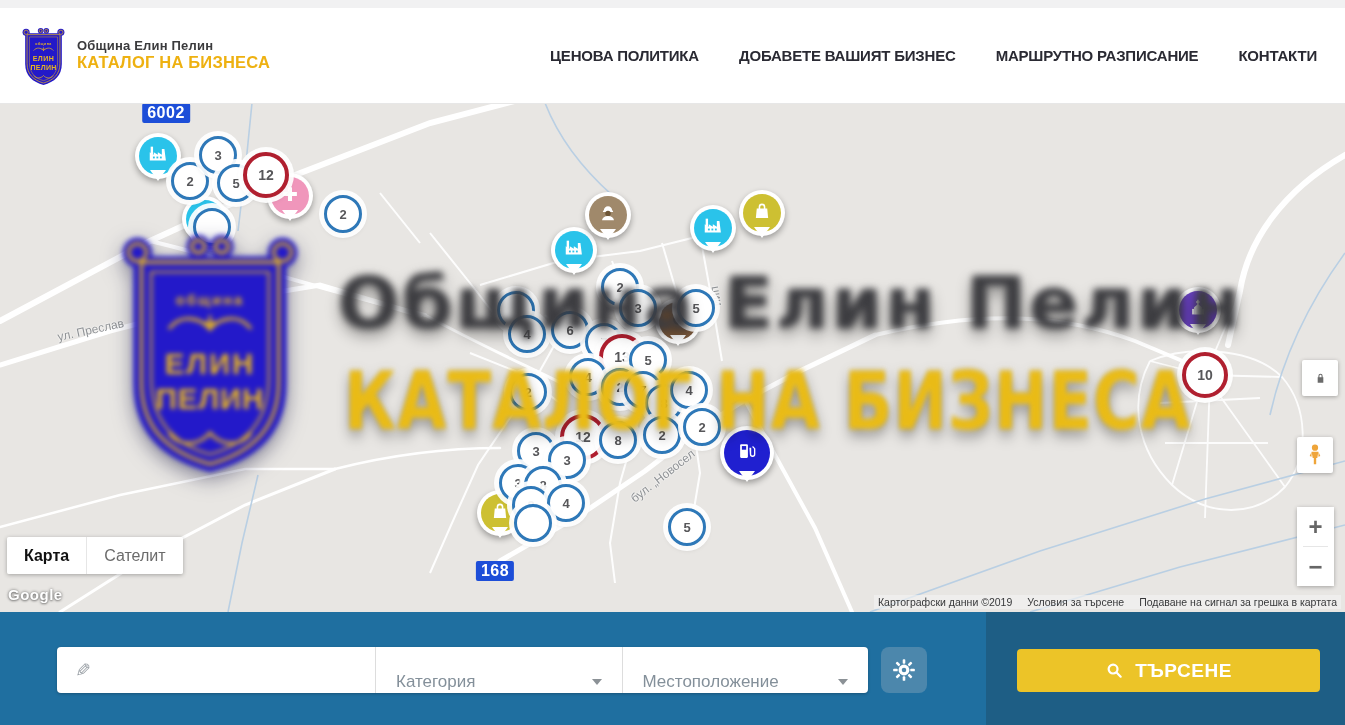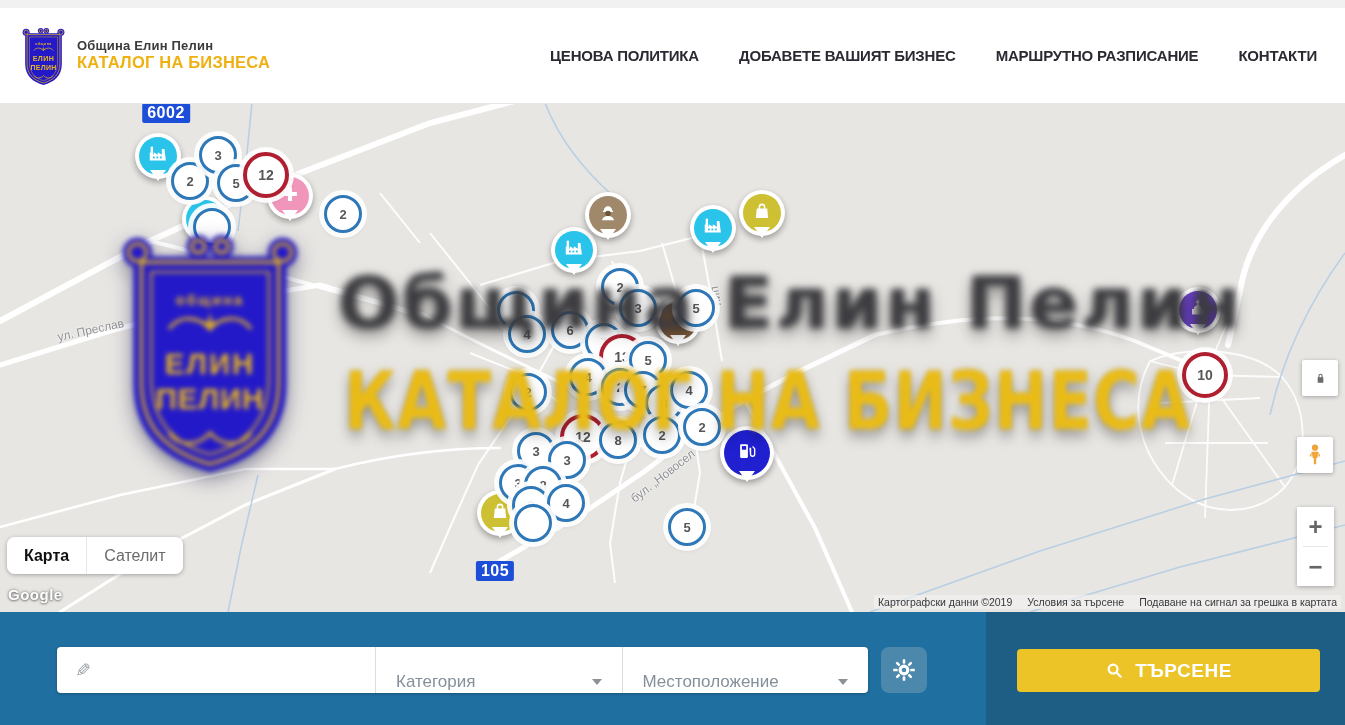--- a/index.html
+++ b/index.html
@@ -32,21 +32,21 @@
     display:flex;align-items:center;justify-content:center;font-size:13px;font-weight:bold;color:#57575a;cursor:pointer;}
   .cluster.red{width:38px;height:38px;border:4px solid #b01f2f;font-size:14px;}
 
   
   .wm{position:absolute;inset:0;z-index:6;pointer-events:none;}
   .wm-crest{position:absolute;left:112px;top:120px;width:196px;height:257px;filter:blur(2.6px) drop-shadow(0 7px 10px rgba(15,15,60,.5));}
   .wm-title{position:absolute;left:338px;top:158px;white-space:nowrap;font-family:"DejaVu Sans",sans-serif;font-weight:bold;font-size:72px;letter-spacing:3px;color:#3c3c40;filter:blur(3.6px) drop-shadow(0 6px 7px rgba(0,0,0,.45));}
   .wm-sub{position:absolute;left:344px;top:252px;white-space:nowrap;font-family:"DejaVu Sans",sans-serif;font-weight:bold;font-size:80px;letter-spacing:1px;color:#e9bb16;transform:scaleX(.8);transform-origin:left;filter:blur(2.8px) drop-shadow(0 6px 7px rgba(0,0,0,.4));}
 
   
-  .maptype{position:absolute;left:7px;top:434px;z-index:8;display:flex;box-shadow:0 1px 4px rgba(0,0,0,.3);border-radius:8px;overflow:hidden;}
+  .maptype{position:absolute;left:7px;top:434px;z-index:8;display:flex;box-shadow:0 1px 4px rgba(0,0,0,.3);border-radius:2px;overflow:hidden;}
   .maptype button{height:37px;border:none;background:#fff;font-family:"Liberation Sans",sans-serif;font-size:16px;cursor:pointer;padding:0 17px;}
   .maptype .active{font-weight:bold;color:#111;}
   .maptype .inactive{color:#6b6b6b;border-left:1px solid #e6e6e6;}
   .glogo{position:absolute;left:8px;top:483px;z-index:8;font-size:15px;font-weight:bold;color:#fff;letter-spacing:.5px;
     text-shadow:0 0 3px rgba(90,90,90,.9),0 1px 2px rgba(0,0,0,.35);}
   .attrib{position:absolute;right:4px;top:492px;z-index:8;display:flex;gap:15px;font-size:10.5px;color:#37383a;background:rgba(243,243,243,.65);padding:1px 4px;}
   .attrib span{white-space:nowrap;}
   .ctl{position:absolute;z-index:8;background:#fff;box-shadow:0 1px 4px rgba(0,0,0,.3);border-radius:2px;display:flex;align-items:center;justify-content:center;cursor:pointer;}
   .ctl-lock{left:1302px;top:257px;width:36px;height:36px;}
   .ctl-peg{left:1297px;top:334px;width:36px;height:36px;}
@@ -371,21 +371,21 @@
       <div class="cluster" style="left: 514px; top: 401px;">
         <span></span>
       </div>
       <div class="cluster" style="left: 668px; top: 405px;">
         <span>5</span>
       </div>
       <div class="cluster red" style="left: 1182px; top: 249px;">
         <span>10</span>
       </div>
       <div class="rbadge" style="left: 166px; top: 10px;">6002</div>
-      <div class="rbadge" style="left: 495px; top: 468px;">105</div>
+      <div class="rbadge" style="left: 495px; top: 468px;">168</div>
       <div class="slabel" style="left: 57px; top: 220px; transform: rotate(-12deg);">ул. Преслав</div>
       <div class="slabel" style="left: 624px; top: 366px; transform: rotate(-38deg);">бул. „Новосел</div>
       <div class="slabel" style="left: 707px; top: 186px; transform: rotate(80deg);">ции</div>
     </div>
 
   <div class="wm">
     <svg class="wm-crest">
         <use href="#crest"></use>
       </svg>
     <div class="wm-title">Община Елин Пелин</div>

